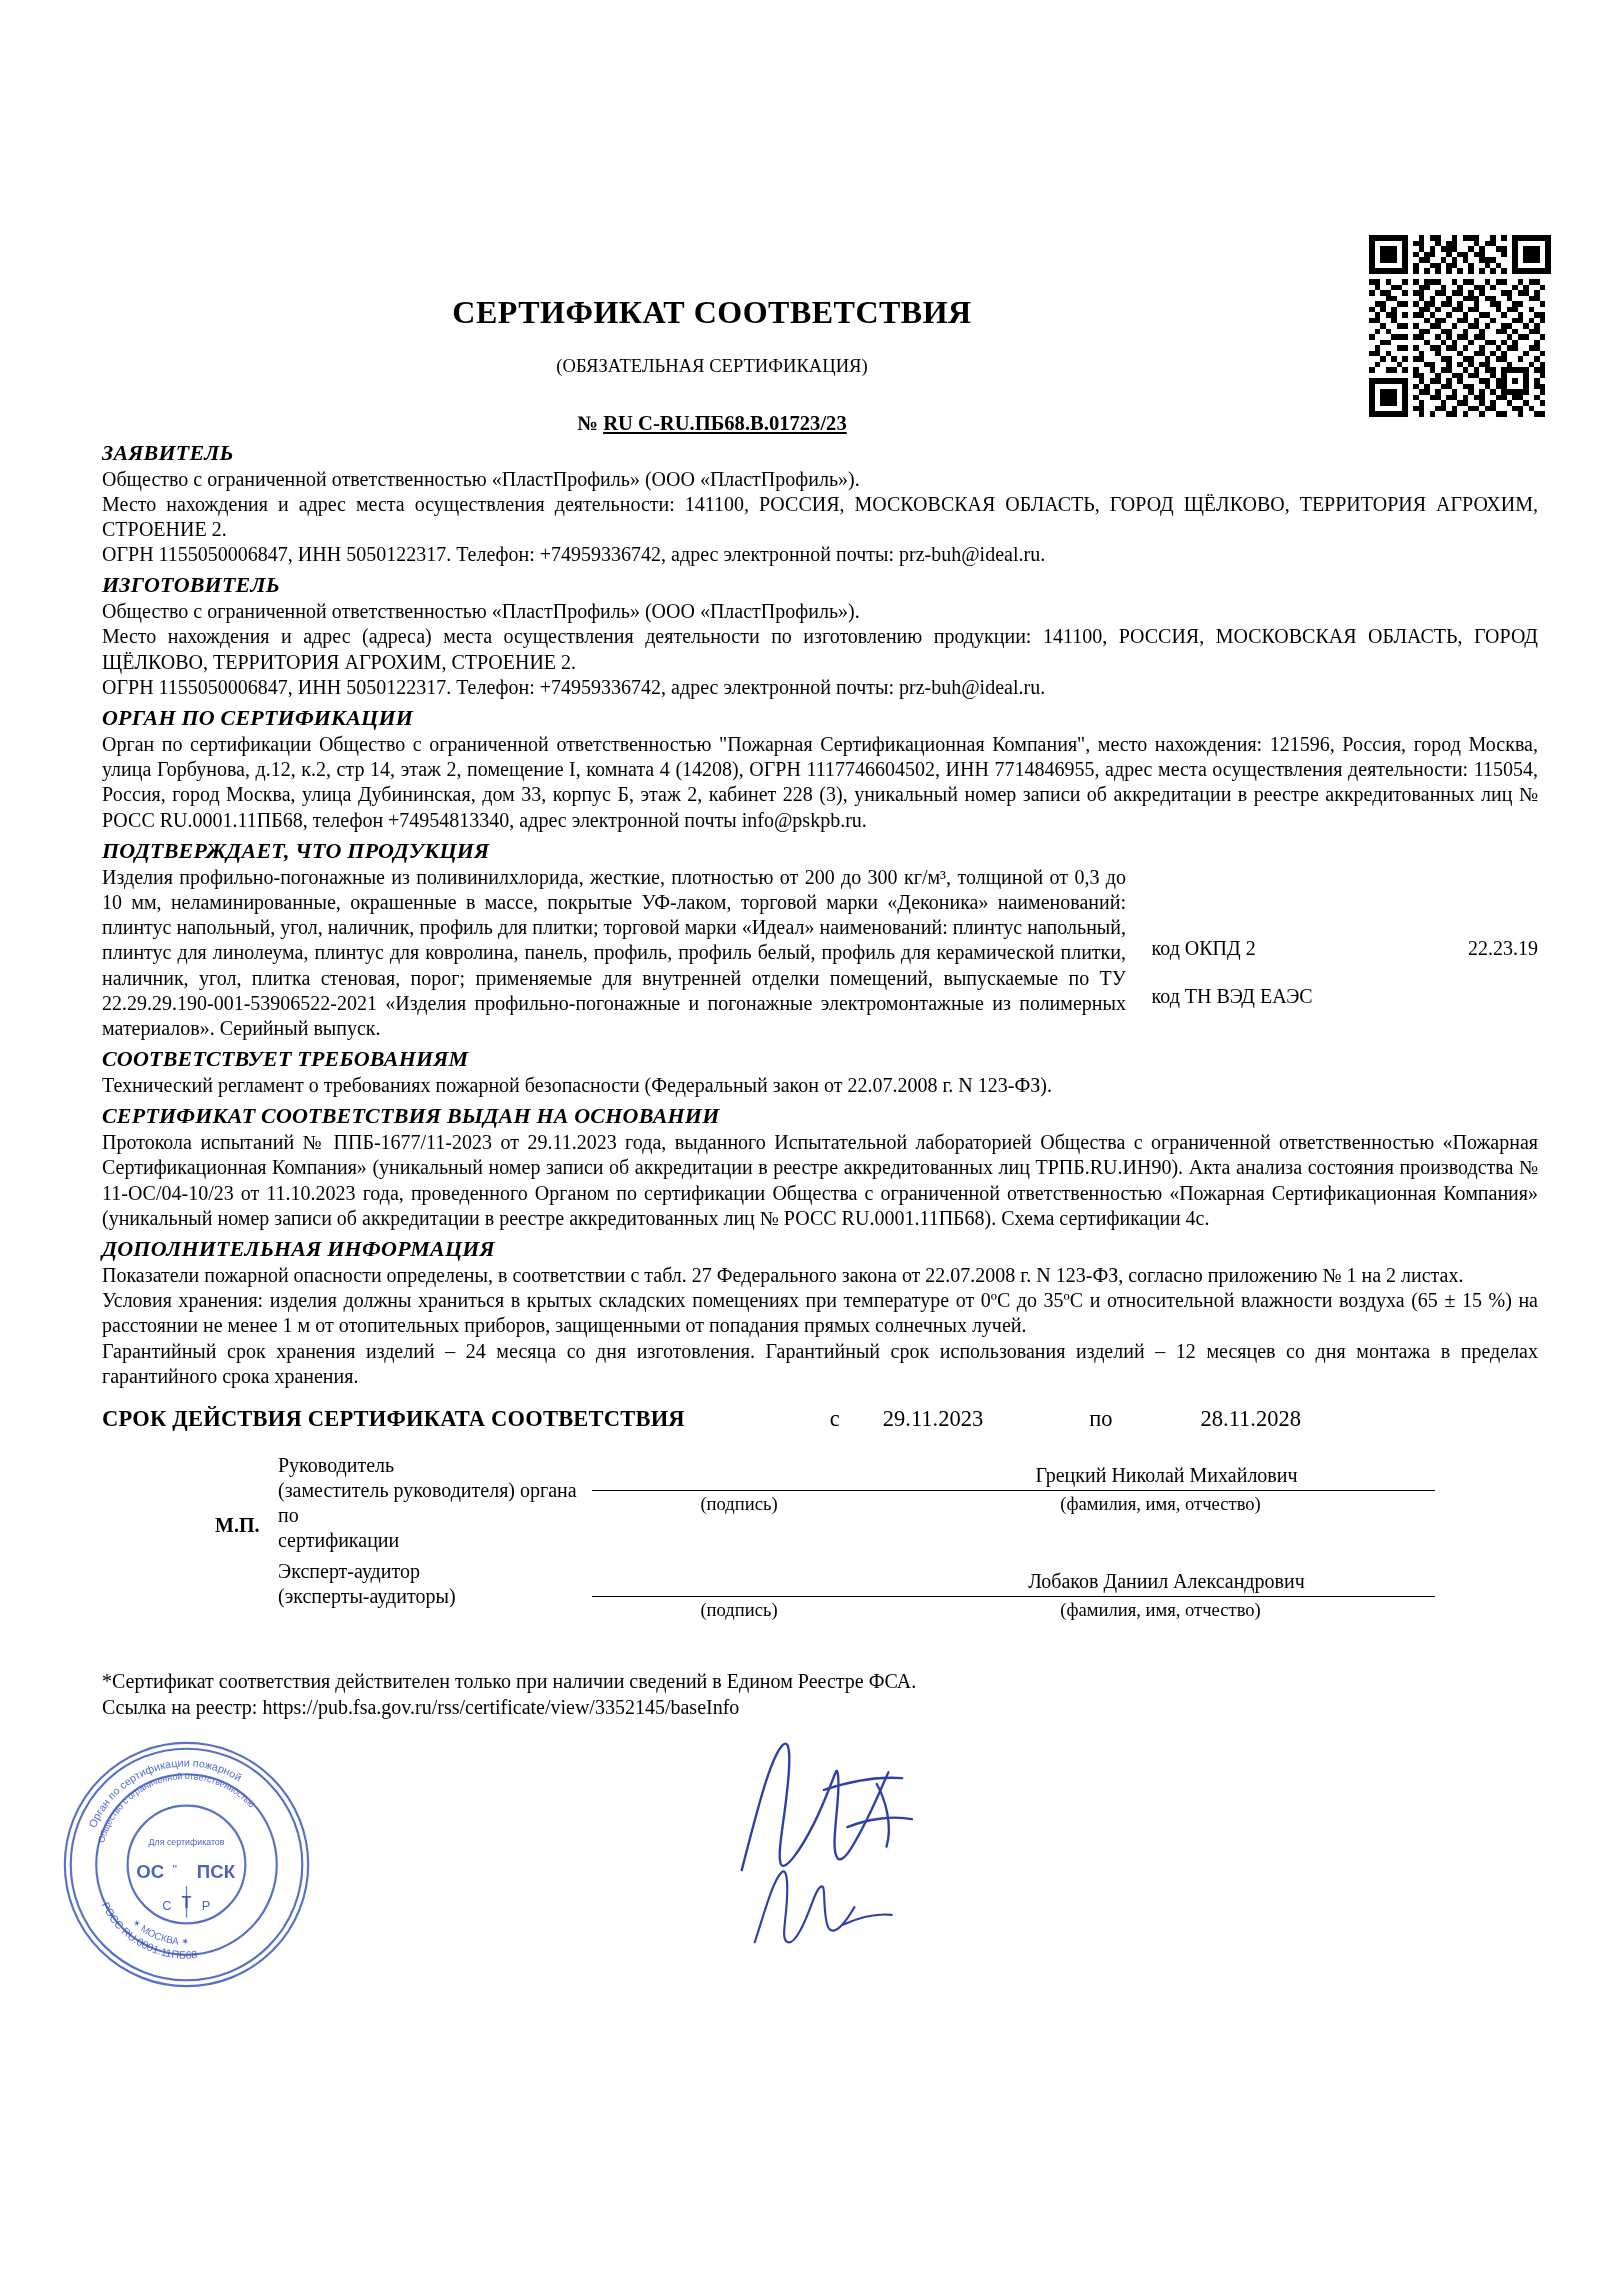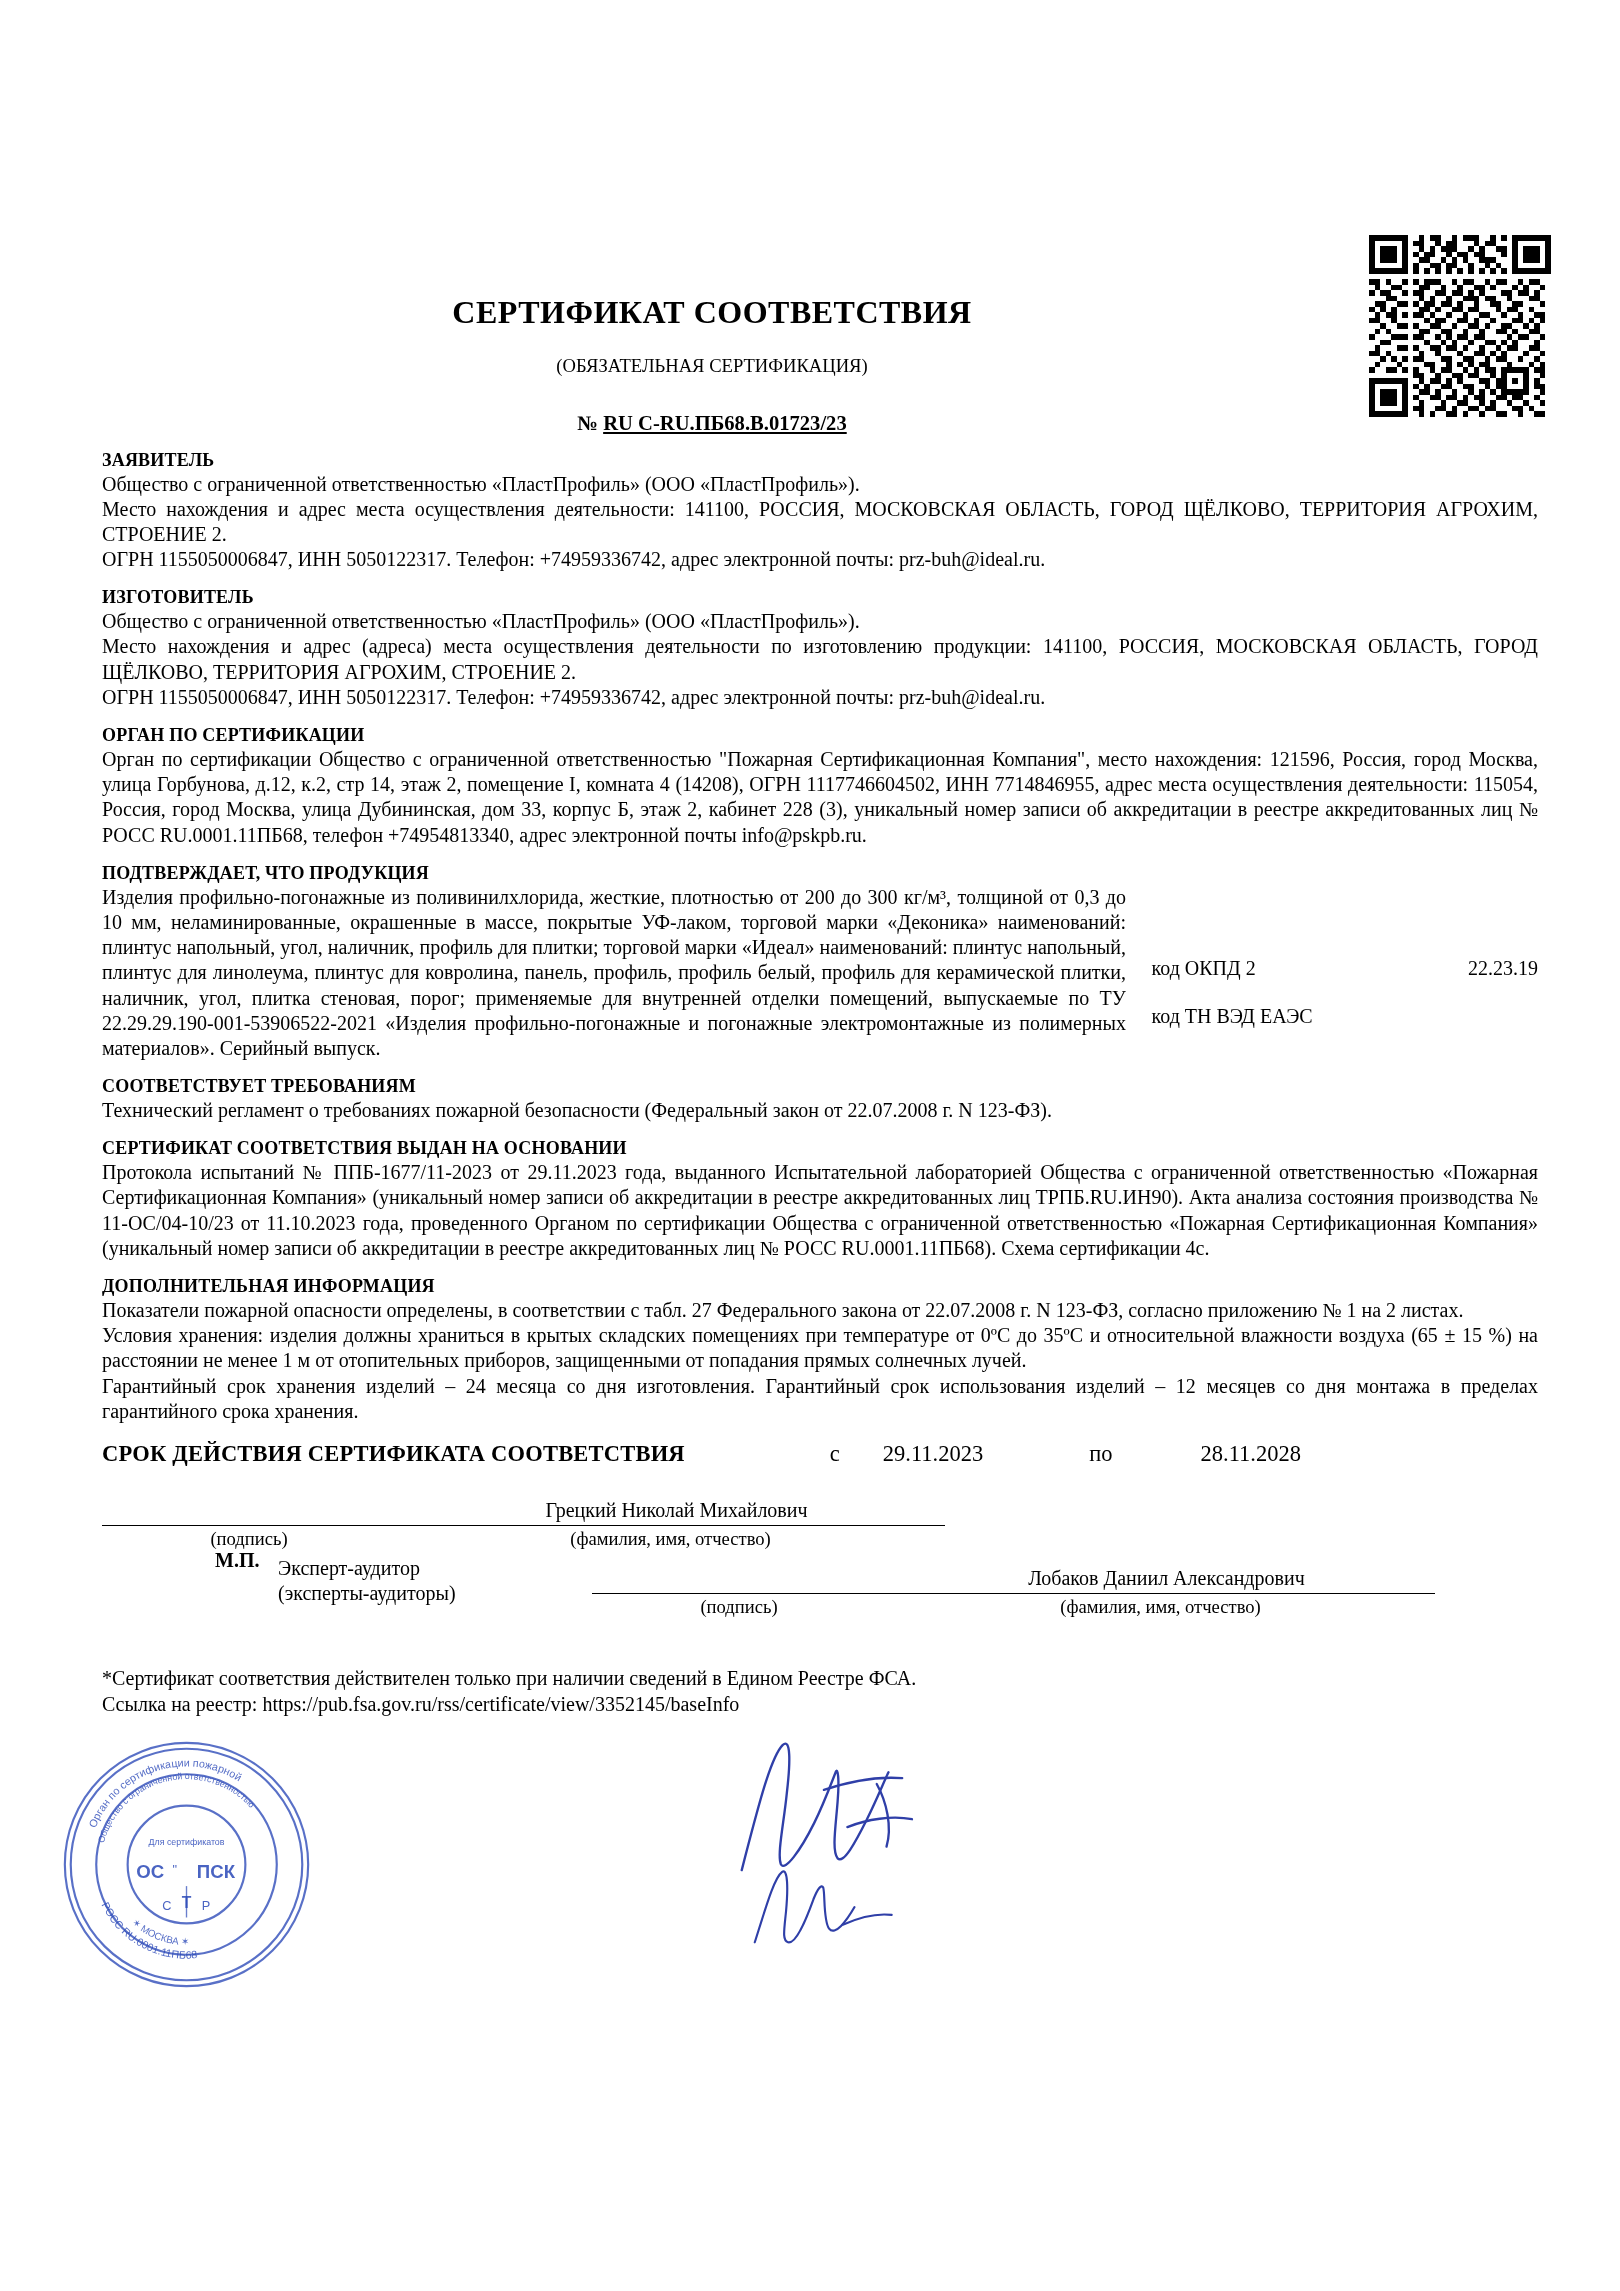--- a/index.html
+++ b/index.html
@@ -60,25 +60,26 @@
     position: absolute;
     right: 69px;
     top: 235px;
     width: 182px;
     height: 182px;
   }
   .qr svg { display:block; }
 
   
   .section-head {
-    font-size: 18px;
+    font-size: 22px;
     font-weight: bold;
-    margin-top: 15px;
+    margin-top: 5px;
     margin-bottom: 1px;
     letter-spacing: 0.2px;
+    font-style: italic;
   }
   .para {
     font-size: 20px;
     line-height: 1.26;
     text-align: justify;
     text-justify: inter-word;
     margin: 0;
   }
   .para + .para { margin-top: 0px; }
 
@@ -563,20 +564,25 @@
       <span class="from-lbl">с</span>
       <span class="from-date">29.11.2023</span>
       <span class="to-lbl">по</span>
       <span class="to-date">28.11.2028</span>
     </div>
 
     <div class="sig-block">
       <div class="mp">М.П.</div>
 
       <div class="sig-row">
+        <div class="sig-role">
+          <div>Руководитель</div>
+          <div>(заместитель руководителя) органа по</div>
+          <div>сертификации</div>
+        </div>
         <div class="sig-line-col">
           <div class="rule"></div>
           <div class="caption">(подпись)</div>
         </div>
         <div class="sig-name-col">
           <div class="rule">
             <div class="nm">Грецкий Николай Михайлович</div>
           </div>
           <div class="caption">(фамилия, имя, отчество)</div>
         </div>

